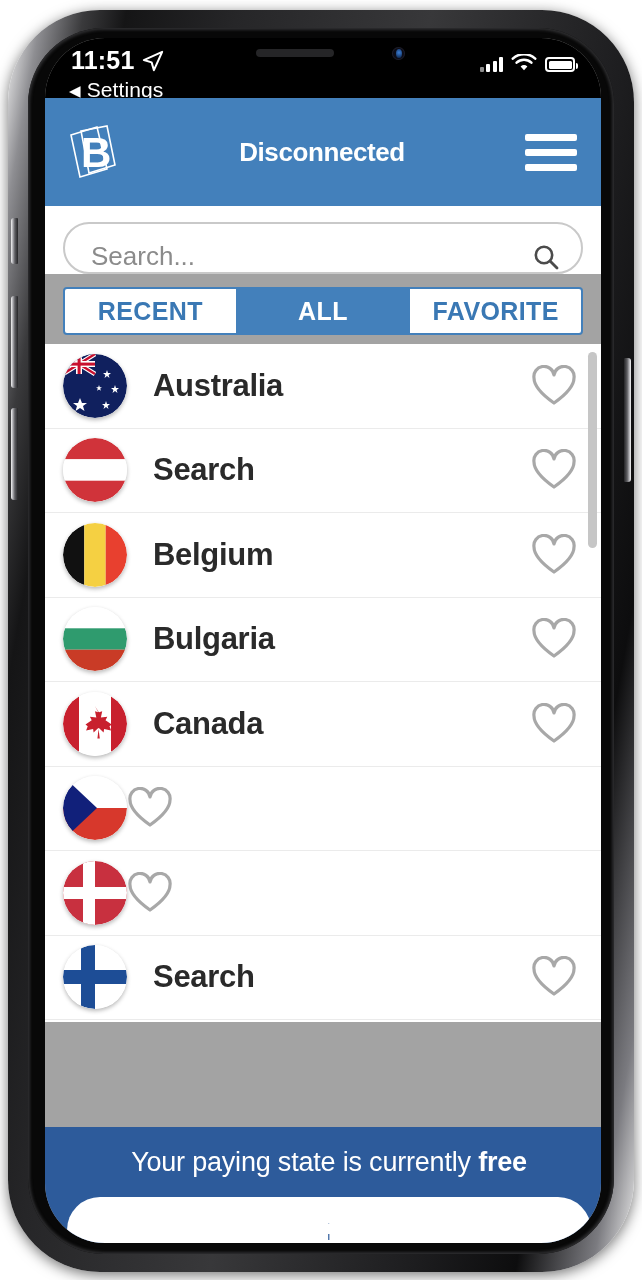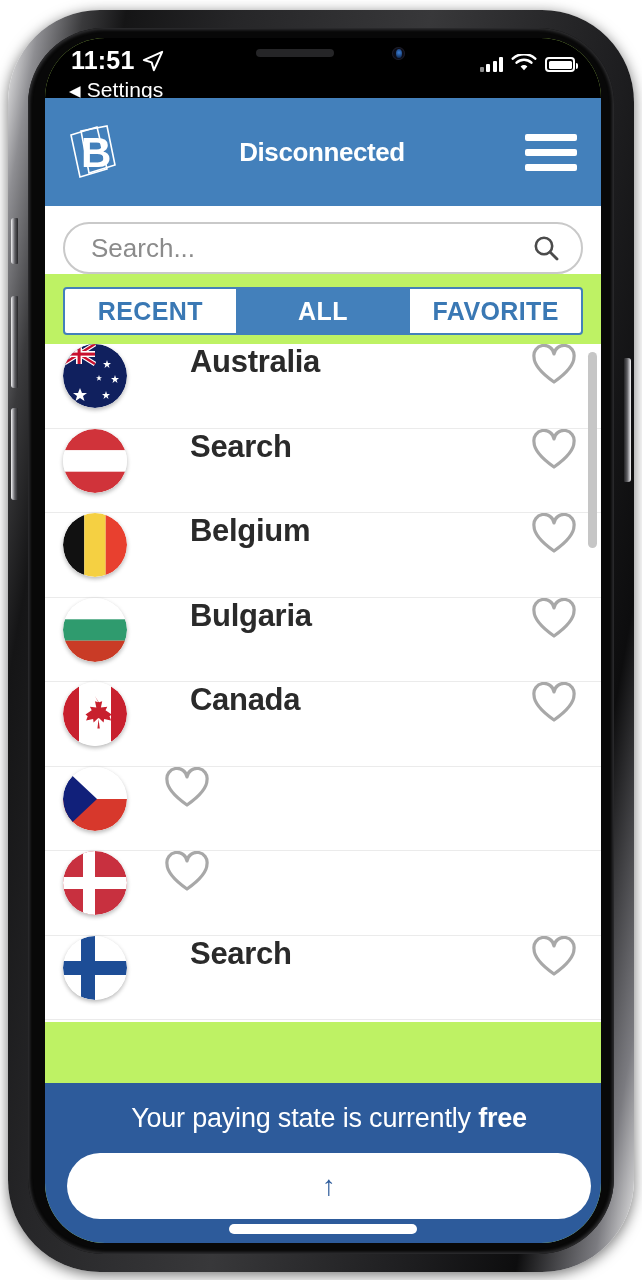--- a/index.html
+++ b/index.html
@@ -40,21 +40,21 @@
   #power-button { right: 3px; top: 348px; height: 124px;
     background: linear-gradient(270deg,#f6f6f6 0%,#b9b9bd 22%,#5e5e62 55%,#242426 100%);
     border-radius: 1px 3px 3px 1px; }
 
   
   #screen {
     position: absolute;
     left: 45px; top: 38px;
     width: 556px; height: 1205px;
     border-radius: 60px;
-    background: #bef264;
+    background: #a3a3a3;
     overflow: hidden;
   }
 
   
   #notch {
     position: absolute;
     left: 50%; transform: translateX(-50%);
     top: 0; width: 220px; height: 30px;
     background: #000;
     border-radius: 0 0 20px 20px;
@@ -130,21 +130,21 @@
     color: #fff; font-size: 26px; font-weight: bold;
     letter-spacing: -.4px; margin-left: -6px;
   }
   #menu-button { width: 52px; flex: 0 0 auto; display:flex; flex-direction:column; gap:8px; }
   #menu-button span { display:block; height: 7px; background:#fff; border-radius: 2px; }
 
   
   #search-area { background: #fff; padding: 16px 18px 0 18px; }
   #search-field {
     height: 52px; border: 2px solid #c9c9c9;
-    border-radius: 26px; display: flex; align-items: center;
+    border-radius: 26px; display: flex; align-items: flex-end;
     padding: 0 20px 0 26px;
   }
   #search-input-text { flex: 1; color: #8b8b8b; font-size: 26px; }
   #search-icon { flex: 0 0 auto; }
 
   
   #tabs { display: flex; margin: 13px 18px 0 18px; }
   .tab {
     flex: 1; height: 48px;
     display: flex; align-items: center; justify-content: center;
@@ -160,25 +160,24 @@
   
   #country-list {
     position: relative;
     background: #fff;
     height: 678px;
     overflow: hidden;
     margin-top: 9px;
   }
   .country-row {
     height: 84.5px;
-    display: flex; align-items: flex-start;
+    display: flex; align-items: center;
     padding: 0 24px 0 18px;
     border-bottom: 1.5px solid #ebebeb;
     background: #fff;
-    gap: 37px;
   }
   .flag-badge {
     width: 64px; height: 64px; border-radius: 50%;
     flex: 0 0 auto; overflow: hidden;
     background: #fff;
     box-shadow: 0 2px 4px rgba(0,0,0,.28);
   }
   .flag-badge svg { display: block; width: 100%; height: 100%; }
   .country-name {
     flex: 1; margin-left: 26px;
@@ -191,21 +190,21 @@
     position: absolute; right: 4px; top: 8px;
     width: 9px; height: 196px; border-radius: 5px;
     background: #c6c6c6;
   }
 
   
   #bottom-banner {
     position: absolute; left: 0; right: 0; bottom: 0;
     background: #2d5b9b;
     padding: 20px 10px 0 22px;
-    height: 160px;
+    height: 116px;
   }
   #paying-state-line {
     text-align: center; color: #fff; font-size: 27px;
     letter-spacing: -.2px;
   }
   #paying-state-value { font-weight: bold; }
   #upgrade-button {
     margin: 19px auto 0 auto;
     height: 66px; background: #fff;
     border-radius: 33px;

